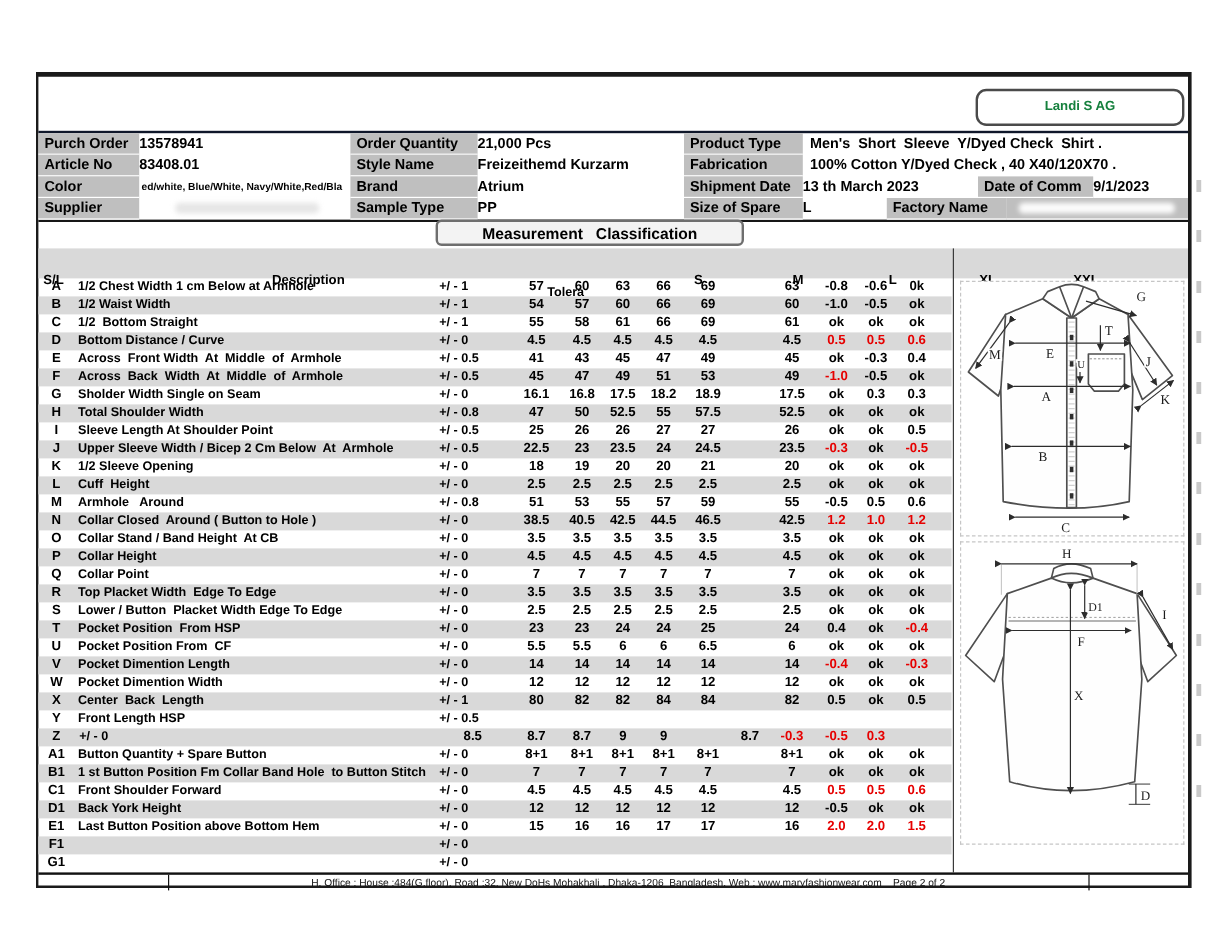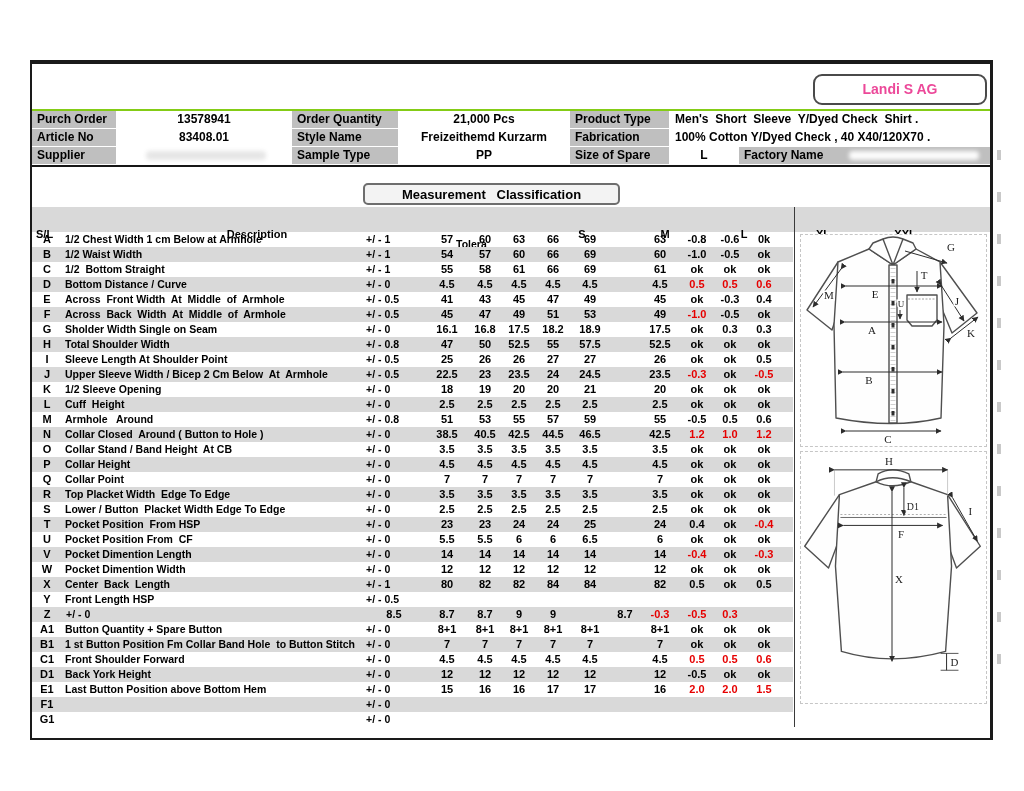--- a/index.html
+++ b/index.html
@@ -8,29 +8,29 @@
   .page{position:absolute;left:30px;top:60px;width:963px;height:680px;background:#fff;
         border-top:4px solid #1a1a1a;border-left:2px solid #1a1a1a;
         border-right:3px solid #1a1a1a;border-bottom:2px solid #1a1a1a;box-sizing:border-box;}
   
   .title-box{position:absolute;left:3px;top:8px;width:368px;height:34px;
              background:linear-gradient(#fbfcfe,#e9edf4);border:1px solid #95a9c3;
              box-shadow:0 0 0 2px #e3eaf3,1px 2px 2px rgba(0,0,0,.18);box-sizing:border-box;}
   .title-text{white-space:pre;line-height:32px;padding-left:8px;font-size:13.5px;font-weight:bold;color:#2b7e9d;}
   .landi-box{position:absolute;left:781px;top:10px;width:174px;height:31px;border:2px solid #4a4a4a;
              border-radius:9px;background:#fff;text-align:center;line-height:27px;
-             font-size:14px;font-weight:bold;color:#ec4899;box-sizing:border-box;}
+             font-size:11px;font-weight:bold;color:#15803d;box-sizing:border-box;}
   
-  .info{position:absolute;left:0;top:45px;width:958px;border-top:2px solid #84cc16;border-bottom:2px solid #161616;box-sizing:border-box;}
+  .info{position:absolute;left:0;top:45px;width:958px;border-top:2px solid #0f172a;border-bottom:2px solid #161616;box-sizing:border-box;}
   .irow{display:grid;height:18px;line-height:17px;font-size:12px;font-weight:bold;}
   .irow.r12{grid-template-columns:84px 176px 106px 172px 99px 321px;}
   .irow.r3{grid-template-columns:84px 176px 106px 172px 99px 146px 96px 79px;}
   .irow.r4{grid-template-columns:84px 176px 106px 172px 99px 70px 100px 151px;}
   .lbl{background:#bfbfbf;padding-left:5px;border-bottom:1px solid #fff;box-sizing:border-box;white-space:nowrap;}
-  .val{text-align:center;white-space:nowrap;}
+  .val{white-space:nowrap;}
   .val.left{text-align:left;padding-left:6px;white-space:pre;}
   .val.tiny{font-size:8.5px;text-align:left;padding-left:2px;line-height:17px;overflow:hidden;}
   .val.grayed{background:#bfbfbf;border-bottom:1px solid #fff;box-sizing:border-box;}
   .smudge{height:9px;border-radius:4px;margin-top:4px;}
   .smudge.sup{width:120px;margin-left:30px;background:#e6e6e6;filter:blur(2px);}
   .smudge.fac{width:130px;margin-left:10px;background:rgba(255,255,255,.95);filter:blur(2px);}
   
   .meas-box{position:absolute;left:331px;top:119px;width:257px;height:22px;background:#f3f3f3;
             border:2px solid #6e6e6e;border-radius:5px;box-sizing:border-box;text-align:center;
             font-size:13px;font-weight:bold;line-height:19px;white-space:pre;}
@@ -81,20 +81,30 @@
         <div class="lbl">Product Type</div>
         <div class="val left">Men's  Short  Sleeve  Y/Dyed Check  Shirt .</div>
       </div>
       <div class="irow r12">
         <div class="lbl">Article No</div>
         <div class="val">83408.01</div>
         <div class="lbl">Style Name</div>
         <div class="val">Freizeithemd Kurzarm</div>
         <div class="lbl">Fabrication</div>
         <div class="val left">100% Cotton Y/Dyed Check , 40 X40/120X70 .</div>
+      </div>
+      <div class="irow r3">
+        <div class="lbl">Color</div>
+        <div class="val tiny">ed/white, Blue/White, Navy/White,Red/Bla</div>
+        <div class="lbl">Brand</div>
+        <div class="val">Atrium</div>
+        <div class="lbl">Shipment Date</div>
+        <div class="val">13 th March 2023</div>
+        <div class="lbl">Date of Comm</div>
+        <div class="val">9/1/2023</div>
       </div>
       <div class="irow r4">
         <div class="lbl">Supplier</div>
         <div class="val">
             <div class="smudge sup"></div>
           </div>
         <div class="lbl">Sample Type</div>
         <div class="val">PP</div>
         <div class="lbl">Size of Spare</div>
         <div class="val">L</div>
@@ -742,16 +752,21 @@
           <text x="88" y="13">H</text>
           <text x="112" y="58" font-size="10">D1</text>
           <text x="100" y="87">F</text>
           <text x="170" y="64">I</text>
           <text x="98" y="132">X</text>
           <text x="154" y="216">D</text>
         </g>
       </svg>
     </div>
 
+    <div class="footer">
+      <div class="fline" style="left:108px"></div>
+      <div class="fline" style="left:875px"></div>
+      <div class="footer-text">H. Office : House :484(G.floor), Road :32, New DoHs Mohakhali , Dhaka-1206  Bangladesh. Web : www.maryfashionwear.com    Page 2 of 2</div>
+    </div>
   </div>
 
   <div class="edge-dashes"></div>
 </div>
 
 </body></html>

